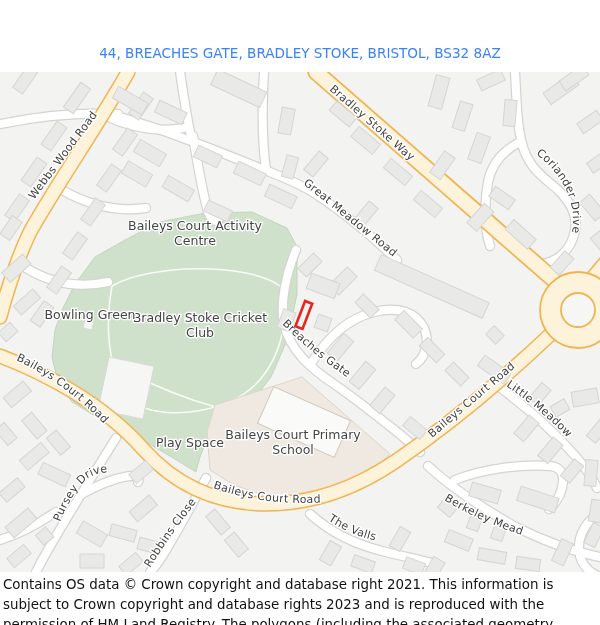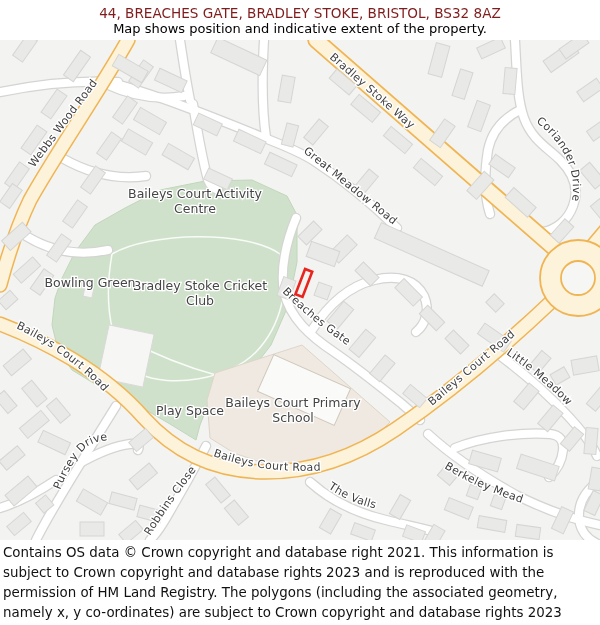--- a/index.html
+++ b/index.html
@@ -1,19 +1,19 @@
 <!DOCTYPE html>
 <html><head>
 <meta charset="utf-8">
 <style>
   html,body{margin:0;padding:0;background:#fff;}
   .page{width:600px;height:625px;overflow:hidden;background:#fff;
         font-family:"DejaVu Sans","Liberation Sans",sans-serif;position:relative;}
   .hdr{height:40px;text-align:center;}
-  .hdr .title{font-size:13.6px;color:#7f1d1d;padding-top:5px;line-height:16px;}
+  .hdr .title{font-size:13.6px;color:#3b82f6;padding-top:13px;line-height:16px;margin-top:32px;}
   .hdr .subtitle{font-size:13px;color:#000;line-height:16px;}
   .mapwrap{width:600px;height:500px;}
   svg{display:block;}
   .b{fill:#e9e9e7;stroke:#d5d5d3;stroke-width:1;}
   .court{fill:#f6f6f4;stroke:#d9d9d7;stroke-width:1;}
   .schoolbld{fill:#fafaf8;stroke:#d0c8bc;stroke-width:1;}
   .green{fill:#cfe1ca;stroke:#c2d6bc;stroke-width:1;}
   .school{fill:#efe9e1;stroke:#ded5c8;stroke-width:1;}
   .gline{fill:none;stroke:#ffffff;stroke-width:1.5;opacity:.85;}
   .rc{fill:none;stroke:#d4d4d2;stroke-width:10.5;stroke-linecap:round;stroke-linejoin:round;}
@@ -30,21 +30,20 @@
     stroke:#ffffff;stroke-width:2.6px;paint-order:stroke;}
   .plot{fill:none;stroke:#e8241d;stroke-width:2.6;}
   .ftr{font-size:13.4px;line-height:20px;color:#111;padding:3px 3px 0 3px;}
 </style>
 </head>
 <body>
 
 <div class="page">
   <div class="hdr">
     <div class="title">44, BREACHES GATE, BRADLEY STOKE, BRISTOL, BS32 8AZ</div>
-    <div class="subtitle">Map shows position and indicative extent of the property.</div>
   </div>
 
   <div class="mapwrap">
   <svg width="600" height="500" viewBox="0 0 600 500" xmlns="http://www.w3.org/2000/svg" xmlns:xlink="http://www.w3.org/1999/xlink">
 
     <rect x="0" y="0" width="600" height="500" fill="#f3f3f1"></rect>
 
     <g>
       <polygon class="green" points="95,185 125,168 160,150 205,141 252,140 287,156 297,175 297,222 288,266 271,305 247,336 222,334 209,362 200,385 196,400 170,384 146,370 118,356 95,344 72,330 58,310 52,285 55,258 62,238 75,212"></polygon>
       <path class="gline" d="M112,214 C150,192 246,190 280,214 C291,244 281,286 256,312 C228,340 170,348 140,334 C114,320 102,270 112,214"></path>

